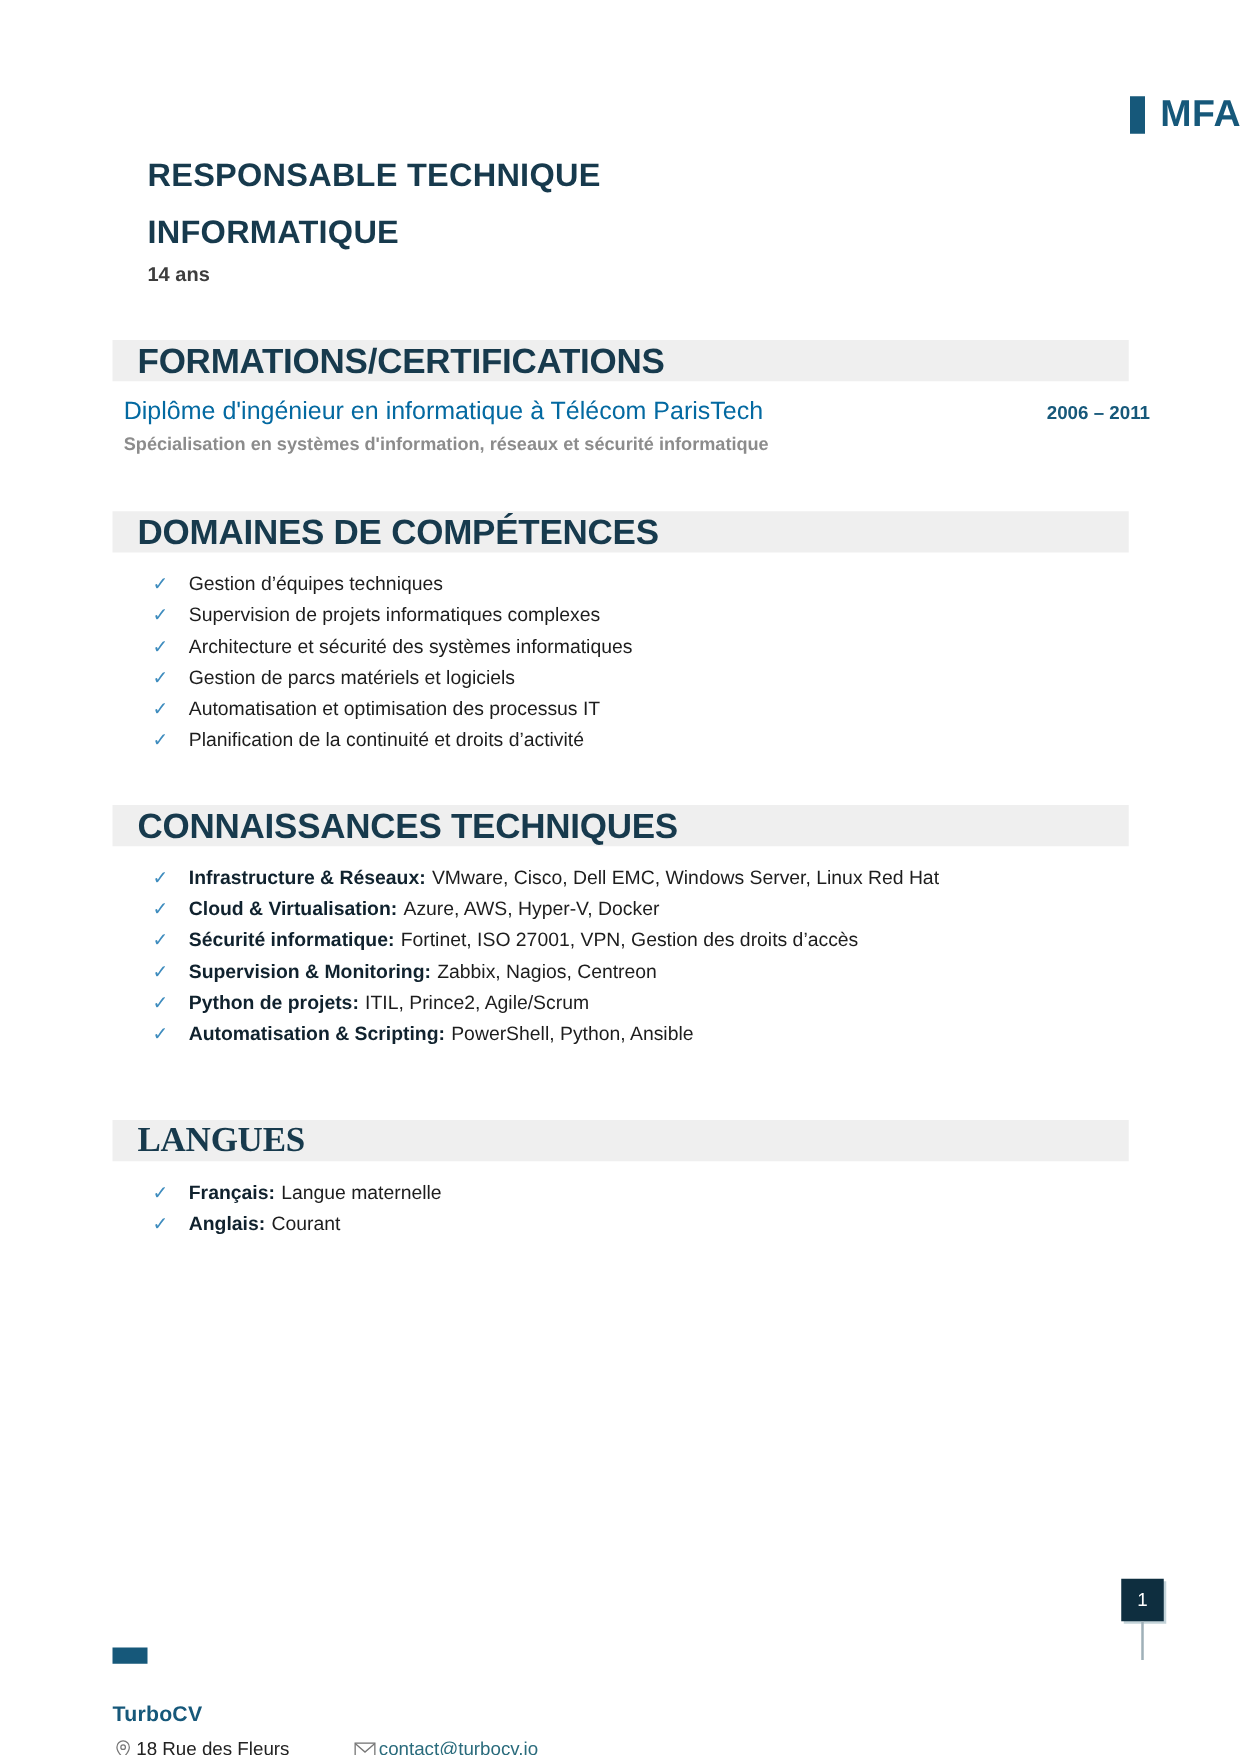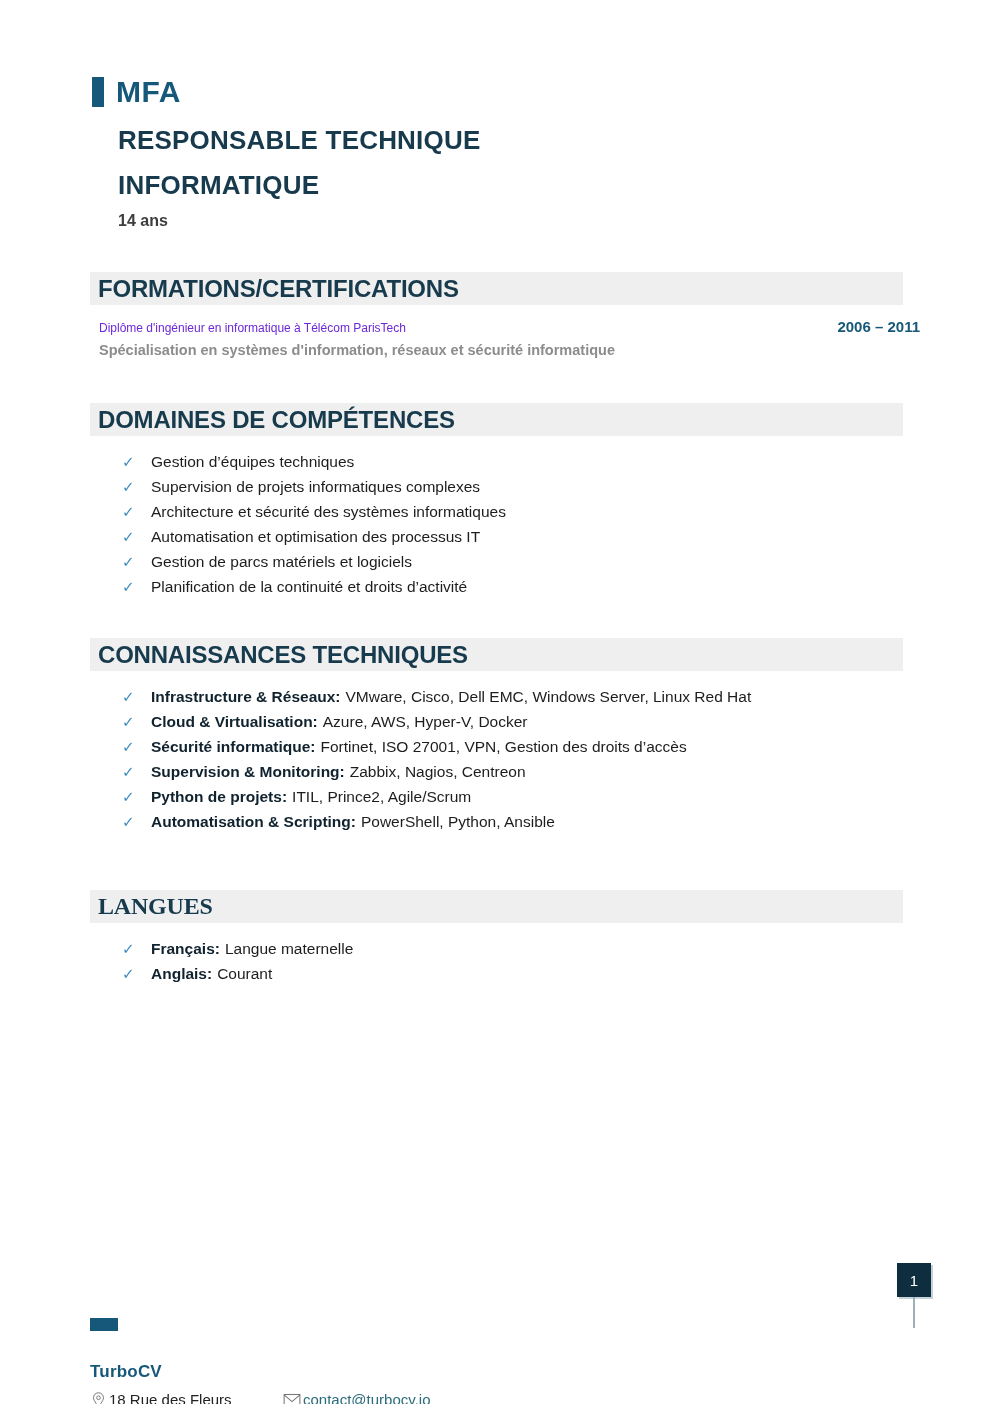--- a/index.html
+++ b/index.html
@@ -14,39 +14,39 @@
   html,body{background:#ffffff;}
   body{font-family:"Liberation Sans","DejaVu Sans",sans-serif;}
   .page{
     position:relative;
     width:993px;height:1404px;
     background:#ffffff;
     overflow:hidden;
   }
   
   .header{padding:76px 0 0 92px;}
-  .name-row{display:flex;align-items:center;gap:12px;height:32px;}
+  .name-row{display:flex;align-items:center;gap:12px;height:32px;justify-content:flex-end;}
   .accent-bar{width:12px;height:30px;background:var(--teal);display:inline-block;}
   .candidate-name{font-size:30px;font-weight:bold;color:var(--teal);letter-spacing:0.5px;}
   .job-title{margin:10px 0 0 26px;font-size:26px;font-weight:bold;color:var(--navy);line-height:45px;letter-spacing:0.2px;}
   .experience{margin:2px 0 0 26px;font-size:16px;font-weight:bold;color:#3d3d3d;line-height:22px;}
   
   .content{padding-left:90px;}
   .sec-head{
     width:813px;background:var(--heading-bg);
-    font-size:24px;font-weight:bold;color:var(--navy);
-    line-height:33px;padding-left:8px;letter-spacing:-0.2px;
+    font-size:28px;font-weight:bold;color:var(--navy);
+    line-height:33px;padding-left:20px;letter-spacing:-0.2px;
   }
   .sec-formations .sec-head{margin-top:40px;}
   .sec-competences .sec-head{margin-top:45px;}
   .sec-connaissances .sec-head{margin-top:39px;}
   .sec-langues .sec-head{margin-top:56px;font-family:Liberation Serif, serif;}
   .entry{margin:13px 0 0 9px;width:821px;}
   .entry-row{display:flex;justify-content:space-between;align-items:baseline;}
-  .entry-title{font-size:12px;color:#6d28d9;}
+  .entry-title{font-size:20px;color:#0369a1;}
   .entry-period{font-size:15px;font-weight:bold;color:var(--teal);white-space:nowrap;}
   .entry-sub{margin-top:7px;font-size:14.5px;color:#8c8c8c;font-weight:bold;}
   .check-list{list-style:none;margin:13px 0 0 32px;}
   .check-list li{font-size:15.5px;line-height:25px;color:#1d1d1d;}
   .check{color:var(--check-blue);display:inline-block;width:29px;font-size:15px;}
   .k-label{font-weight:bold;color:#10222e;margin-right:5px;}
   
   .footer{position:absolute;left:90px;top:1318px;}
   .footer-accent{display:block;width:28px;height:13px;background:var(--teal);}
   .brand{margin-top:31px;font-size:17px;font-weight:bold;color:var(--teal);letter-spacing:0.2px;}
@@ -92,22 +92,22 @@
         <div class="entry-sub">Spécialisation en systèmes d'information, réseaux et sécurité informatique</div>
       </div>
     </section>
 
     <section class="sec-competences">
       <div class="sec-head">DOMAINES DE COMPÉTENCES</div>
       <ul class="check-list">
         <li><span class="check">✓</span><span>Gestion d’équipes techniques</span></li>
         <li><span class="check">✓</span><span>Supervision de projets informatiques complexes</span></li>
         <li><span class="check">✓</span><span>Architecture et sécurité des systèmes informatiques</span></li>
+        <li><span class="check">✓</span><span>Gestion de parcs matériels et logiciels</span></li>
         <li><span class="check">✓</span><span>Automatisation et optimisation des processus IT</span></li>
-        <li><span class="check">✓</span><span>Gestion de parcs matériels et logiciels</span></li>
         <li><span class="check">✓</span><span>Planification de la continuité et droits d’activité</span></li>
       </ul>
     </section>
 
     <section class="sec-connaissances">
       <div class="sec-head">CONNAISSANCES TECHNIQUES</div>
       <ul class="check-list">
         <li><span class="check">✓</span><span class="k-label">Infrastructure &amp; Réseaux:</span><span>VMware, Cisco, Dell EMC, Windows Server, Linux Red Hat</span></li>
         <li><span class="check">✓</span><span class="k-label">Cloud &amp; Virtualisation:</span><span>Azure, AWS, Hyper-V, Docker</span></li>
         <li><span class="check">✓</span><span class="k-label">Sécurité informatique:</span><span>Fortinet, ISO 27001, VPN, Gestion des droits d’accès</span></li>

